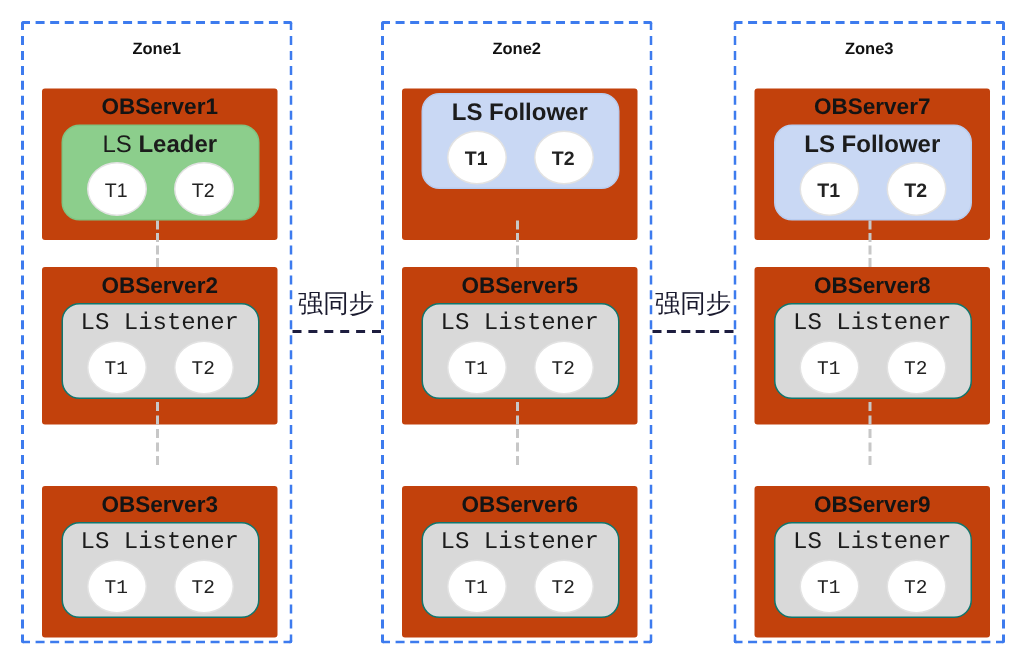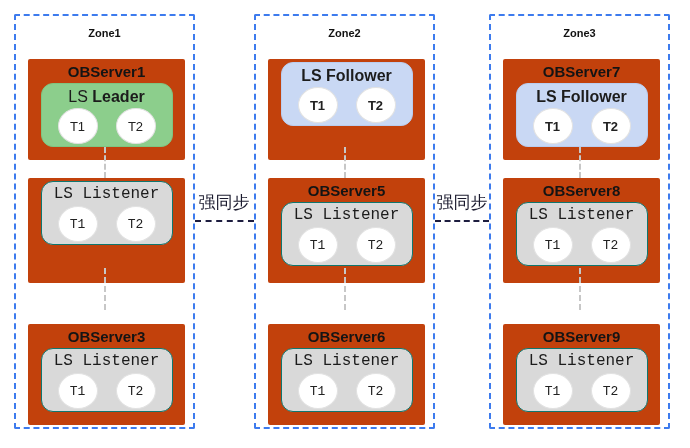--- a/index.html
+++ b/index.html
@@ -56,20 +56,21 @@
       <div class="ls-box leader">
         <div class="role-label"><span>LS</span> <span class="role-name">Leader</span></div>
         <div class="tablets">
           <div class="tablet">T1</div>
           <div class="tablet">T2</div>
         </div>
       </div>
     </div>
 
     <div class="server-panel p2">
+      <div class="server-name">OBServer2</div>
       <div class="ls-box listener">
         <div class="role-label"><span>LS</span> <span class="role-name">Listener</span></div>
         <div class="tablets">
           <div class="tablet">T1</div>
           <div class="tablet">T2</div>
         </div>
       </div>
     </div>
 
     <div class="server-panel p3">

